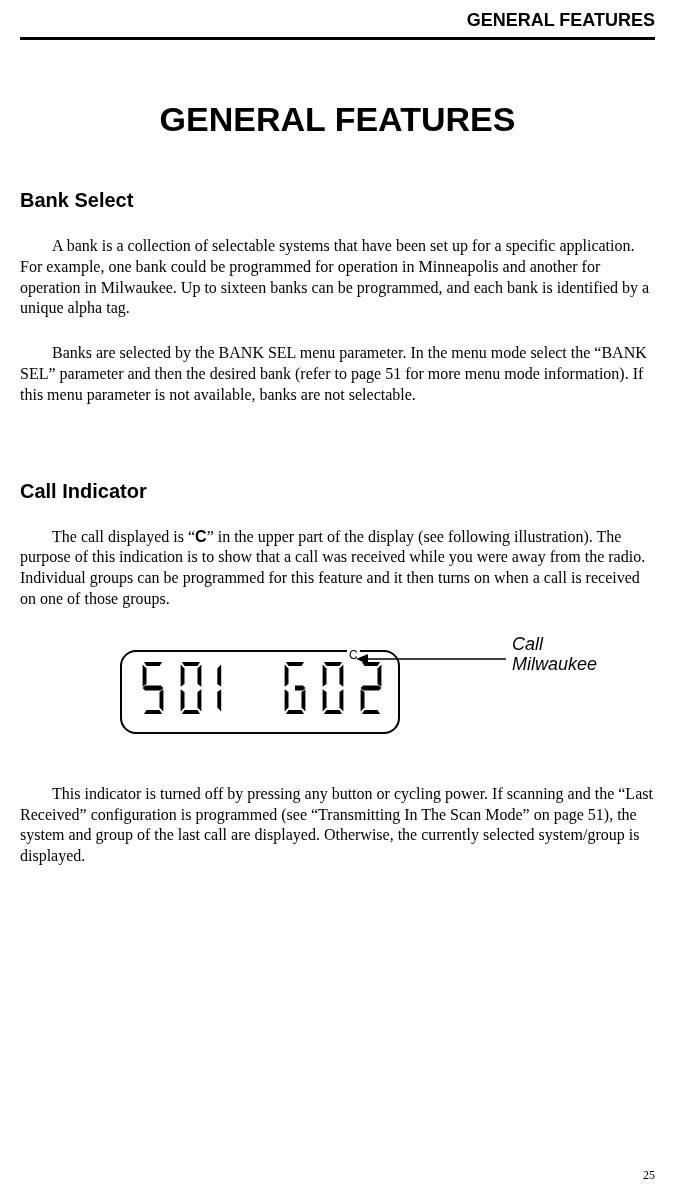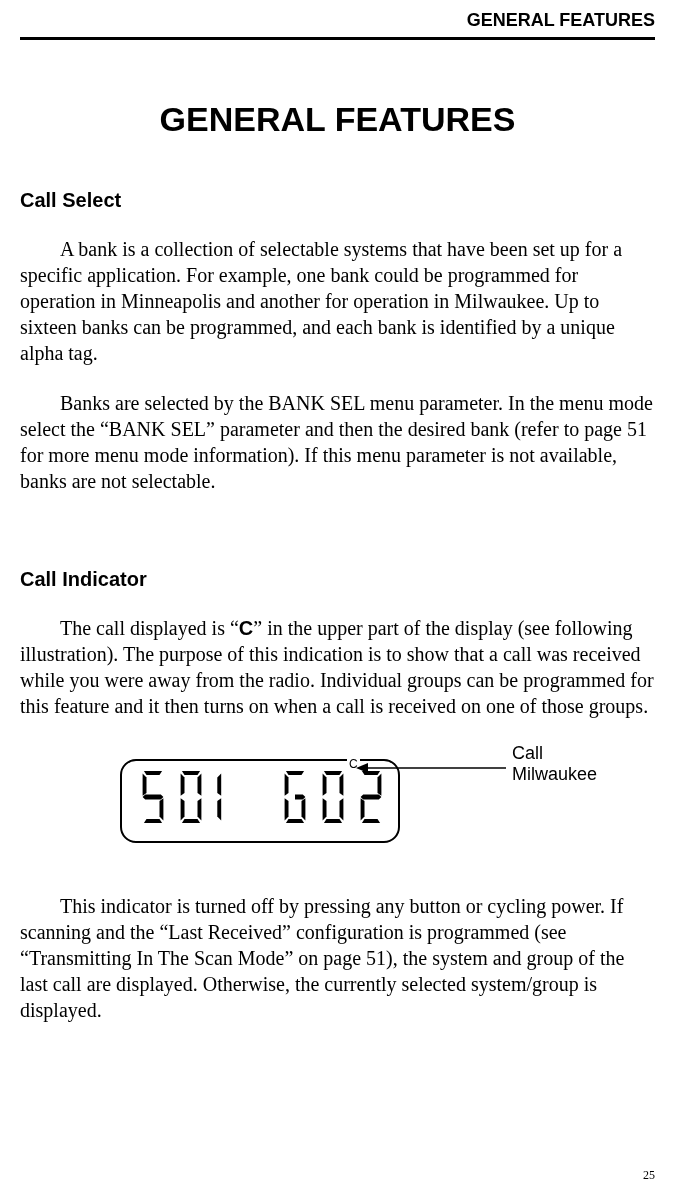--- a/index.html
+++ b/index.html
@@ -31,21 +31,21 @@
     font-size: 34px;
     margin-bottom: 50px;
   }
   .section-heading {
     font-family: Arial, Helvetica, sans-serif;
     font-weight: bold;
     font-size: 20px;
     margin: 20px 0 24px 0;
   }
   .body-para {
-    font-size: 20px;
+    font-size: 16px;
     line-height: 1.3;
     margin-bottom: 24px;
     text-indent: 2em;
   }
   .bold-inline { font-family: Arial, Helvetica, sans-serif; font-weight: bold; }
 
   .figure-wrap {
     position: relative;
     width: 100%;
     height: 120px;
@@ -77,20 +77,21 @@
     width: 150px;
     height: 14px;
   }
   .call-label {
     position: absolute;
     left: 492px;
     top: 0;
     font-family: Arial, Helvetica, sans-serif;
     font-size: 18px;
     line-height: 1.15;
+    font-style: italic;
   }
   .seg {
     position: absolute;
     top: 28px;
     height: 52px;
   }
   .seg svg { width: 100%; height: 100%; }
 
   .page-number {
     position: absolute;
@@ -101,21 +102,21 @@
   }
 </style>
 </head>
 <body>
 
 <div class="running-header">GENERAL FEATURES</div>
 <hr class="header-rule">
 
 <h1 class="chapter-title">GENERAL FEATURES</h1>
 
-<h2 class="section-heading">Call Select</h2>
+<h2 class="section-heading">Bank Select</h2>
 
 <p class="body-para">A bank is a collection of selectable systems that have been set up for a specific application. For example, one bank could be programmed for operation in Minneapolis and another for operation in Milwaukee. Up to sixteen banks can be programmed, and each bank is identified by a unique alpha tag.</p>
 
 <p class="body-para">Banks are selected by the BANK SEL menu parameter. In the menu mode select the “BANK SEL” parameter and then the desired bank (refer to page 51 for more menu mode information). If this menu parameter is not available, banks are not selectable.</p>
 
 <div style="height:30px"></div>
 
 <h2 class="section-heading">Call Indicator</h2>
 
 <p class="body-para">

